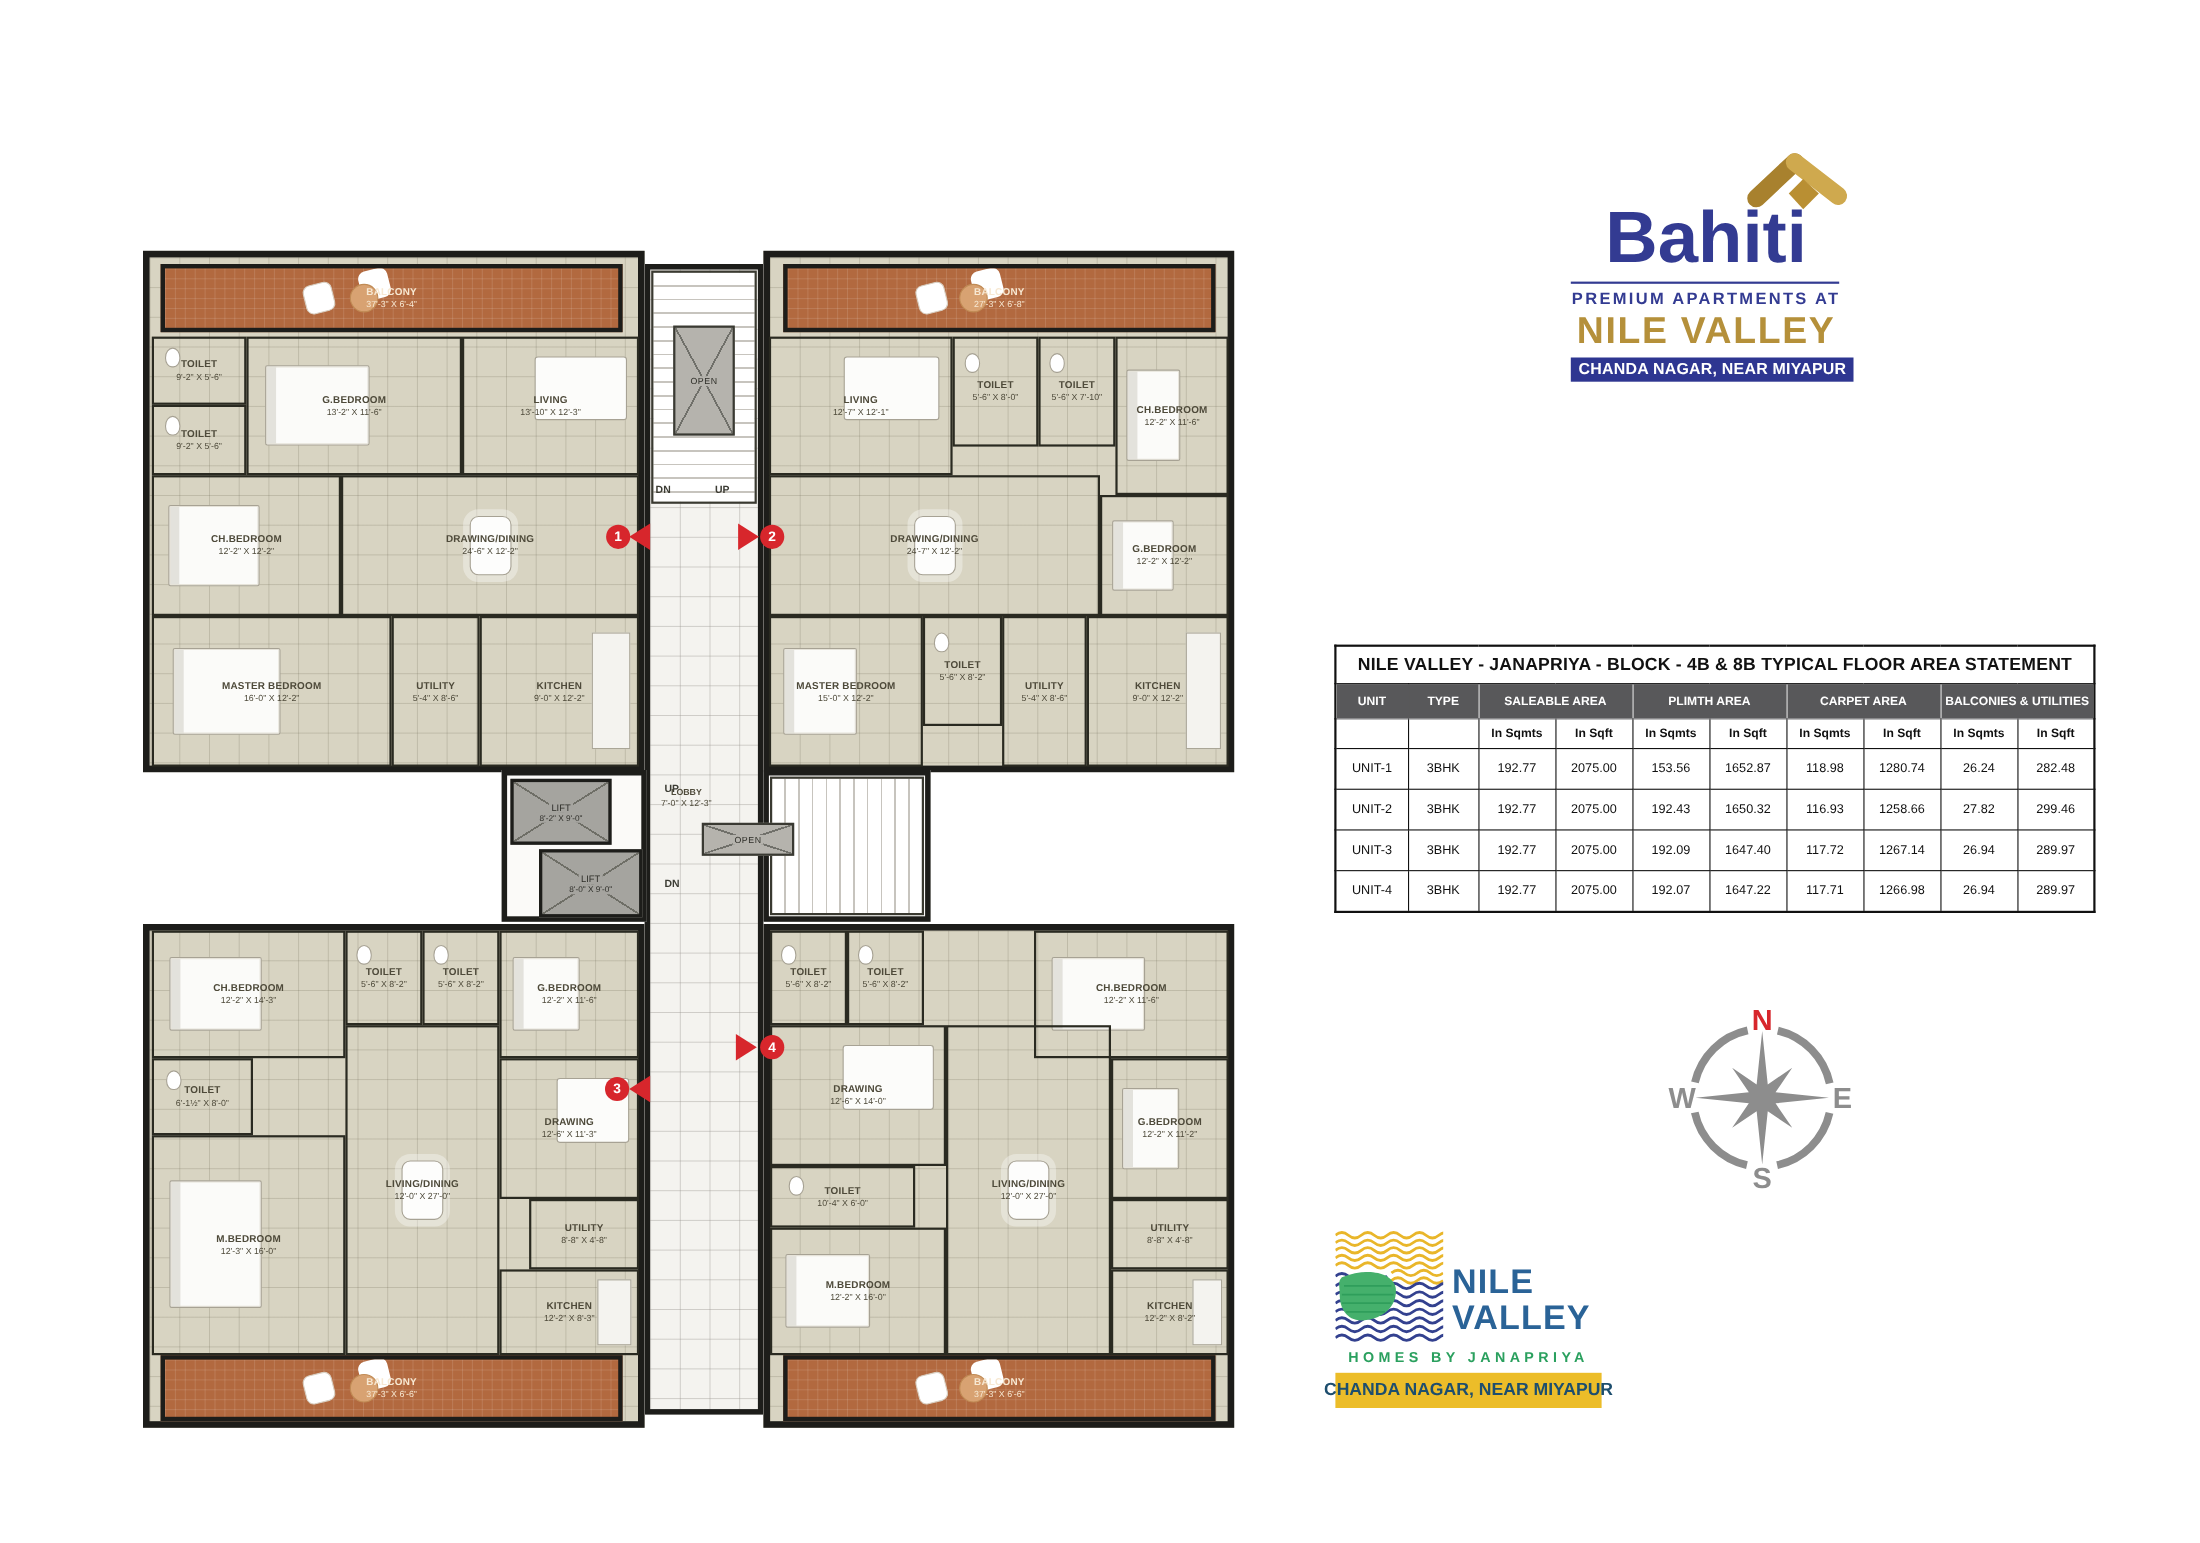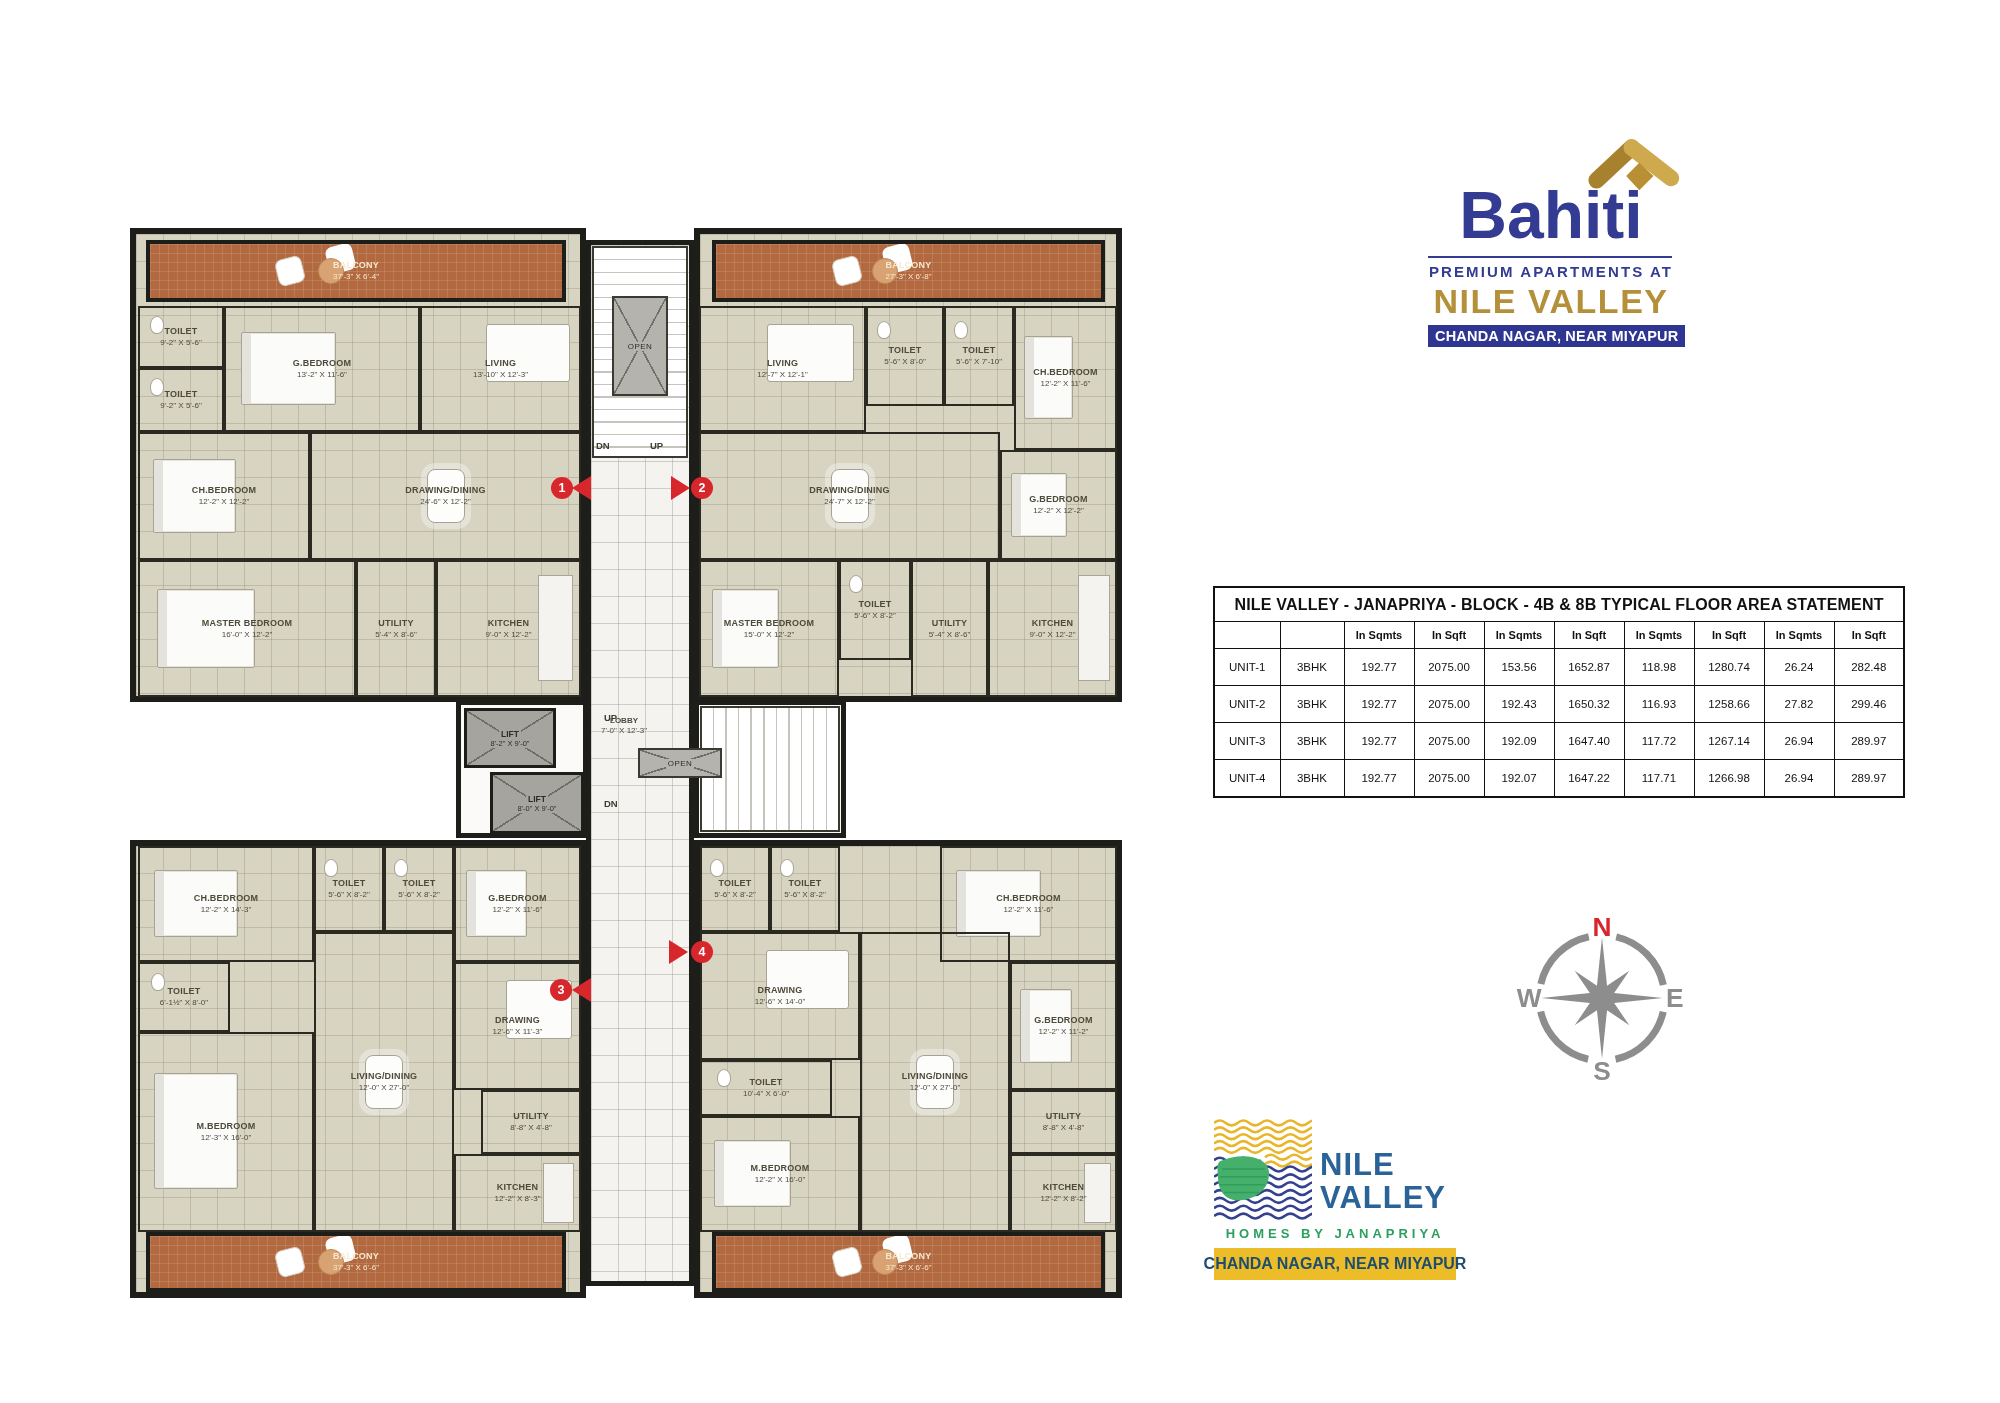--- a/index.html
+++ b/index.html
@@ -53,21 +53,21 @@
   .stairs.horiz{background:repeating-linear-gradient(to right,#ffffff 0 11px,#c7c4be 11px 12.5px)}
   .openbox{position:absolute;box-sizing:border-box;background:#b5b3ad;border:2px solid #3a3a33;
     display:flex;align-items:center;justify-content:center;z-index:3;
     background-image:linear-gradient(to bottom right,transparent calc(50% - .8px),#70706a calc(50% - .8px) calc(50% + .8px),transparent calc(50% + .8px)),
       linear-gradient(to top right,transparent calc(50% - .8px),#70706a calc(50% - .8px) calc(50% + .8px),transparent calc(50% + .8px))}
   .openbox span{font-size:8px;letter-spacing:.5px;color:#2e2e28;background:#b5b3ad;padding:0 2px}
   .lift{position:absolute;box-sizing:border-box;background:#a5a49f;border:3px solid #1d1d1a;
     display:flex;flex-direction:column;align-items:center;justify-content:center;z-index:3;color:#2e2e29;
     background-image:linear-gradient(to bottom right,transparent calc(50% - .8px),#6e6e66 calc(50% - .8px) calc(50% + .8px),transparent calc(50% + .8px)),
       linear-gradient(to top right,transparent calc(50% - .8px),#6e6e66 calc(50% - .8px) calc(50% + .8px),transparent calc(50% + .8px))}
-  .lift b{font-weight:700;font-size:8.5px;background:#a5a49f;padding:0 2px}
+  .lift b{font-weight:400;font-size:8.5px;background:#a5a49f;padding:0 2px}
   .lift s{text-decoration:none;font-size:7.5px;background:#a5a49f;padding:0 2px}
   .dirlabel{position:absolute;font-size:9.5px;font-weight:700;color:#3c3c34;z-index:4}
   .lobbylabel{position:absolute;z-index:4;text-align:center;font-size:8px;color:#4e4a3a;line-height:1.25}
   .lobbylabel b{font-weight:700;display:block}
   .lobbylabel s{text-decoration:none;display:block}
 
   .marker-circle{position:absolute;width:22px;height:22px;border-radius:50%;background:#d7262c;
     color:#fff;font-size:12.5px;font-weight:700;display:flex;align-items:center;justify-content:center;z-index:6}
   .tri{position:absolute;width:0;height:0;border-top:12px solid transparent;
     border-bottom:12px solid transparent;z-index:6}
@@ -366,20 +366,28 @@
         <col style="width:70px">
         <col style="width:70px">
       <col style="width:70px">
         <col style="width:70px">
         <col style="width:70px">
         <col style="width:70px">
     </colgroup>
     <tbody>
         <tr>
       <td colspan="10" class="t-title">NILE VALLEY - JANAPRIYA - BLOCK - 4B &amp; 8B TYPICAL FLOOR AREA STATEMENT</td>
+    </tr>
+    <tr>
+      <td class="h">UNIT</td>
+      <td class="h">TYPE</td>
+      <td class="h" colspan="2">SALEABLE AREA</td>
+      <td class="h" colspan="2">PLIMTH AREA</td>
+      <td class="h" colspan="2">CARPET AREA</td>
+      <td class="h" colspan="2">BALCONIES &amp; UTILITIES</td>
     </tr>
     <tr>
       <td class="sub"></td>
       <td class="sub"></td>
       <td class="sub">In Sqmts</td>
       <td class="sub">In Sqft</td>
       <td class="sub">In Sqmts</td>
       <td class="sub">In Sqft</td>
       <td class="sub">In Sqmts</td>
       <td class="sub">In Sqft</td>

